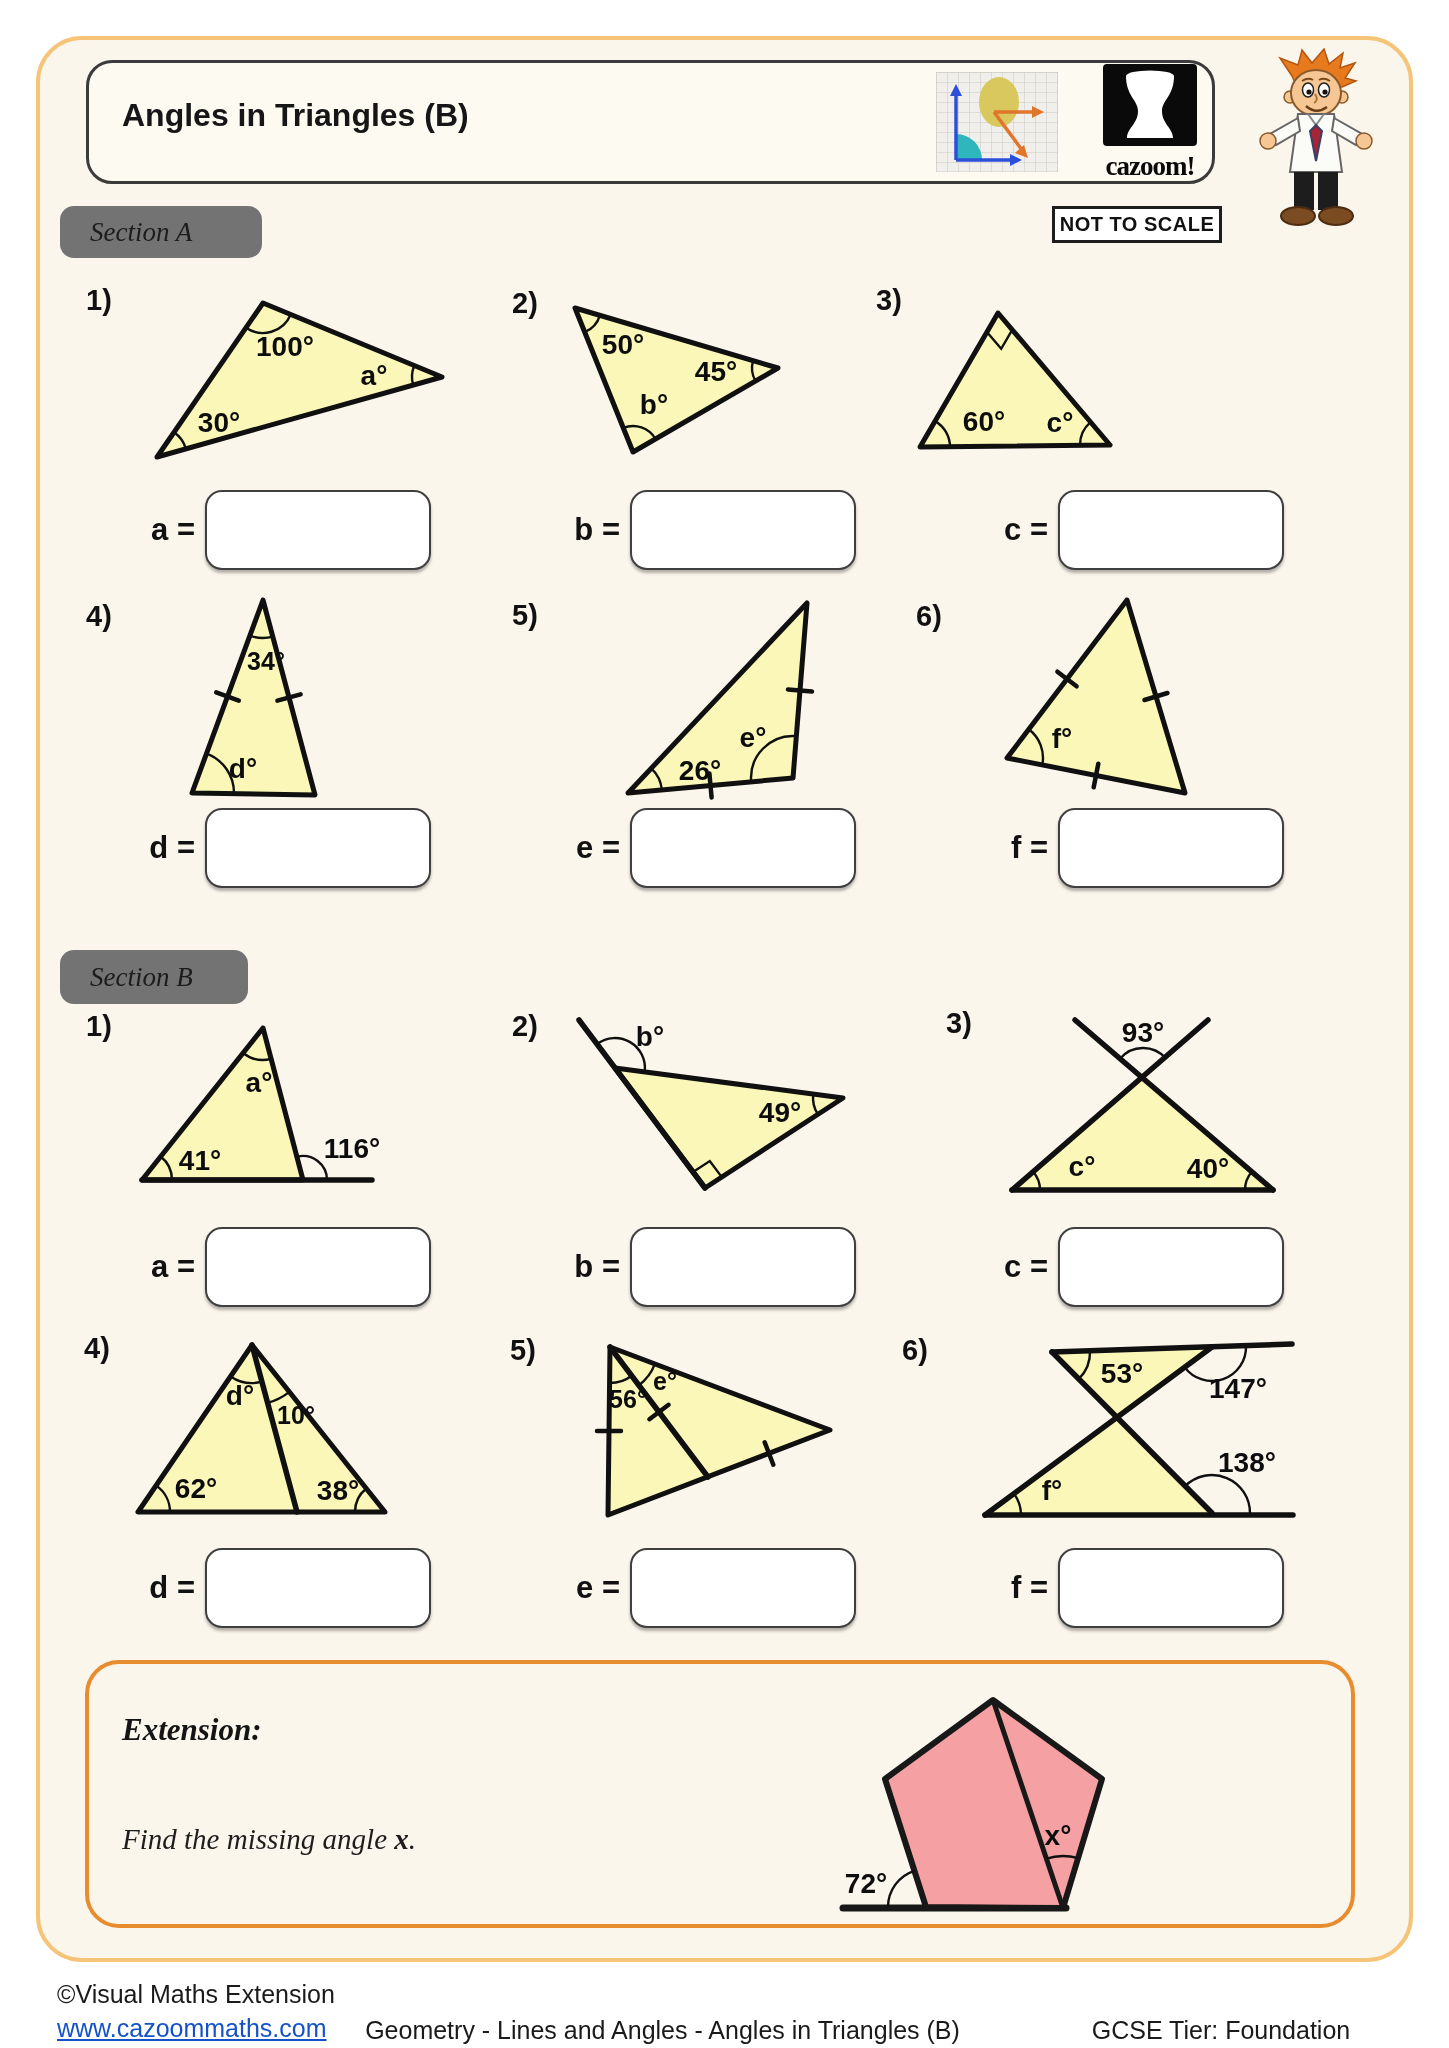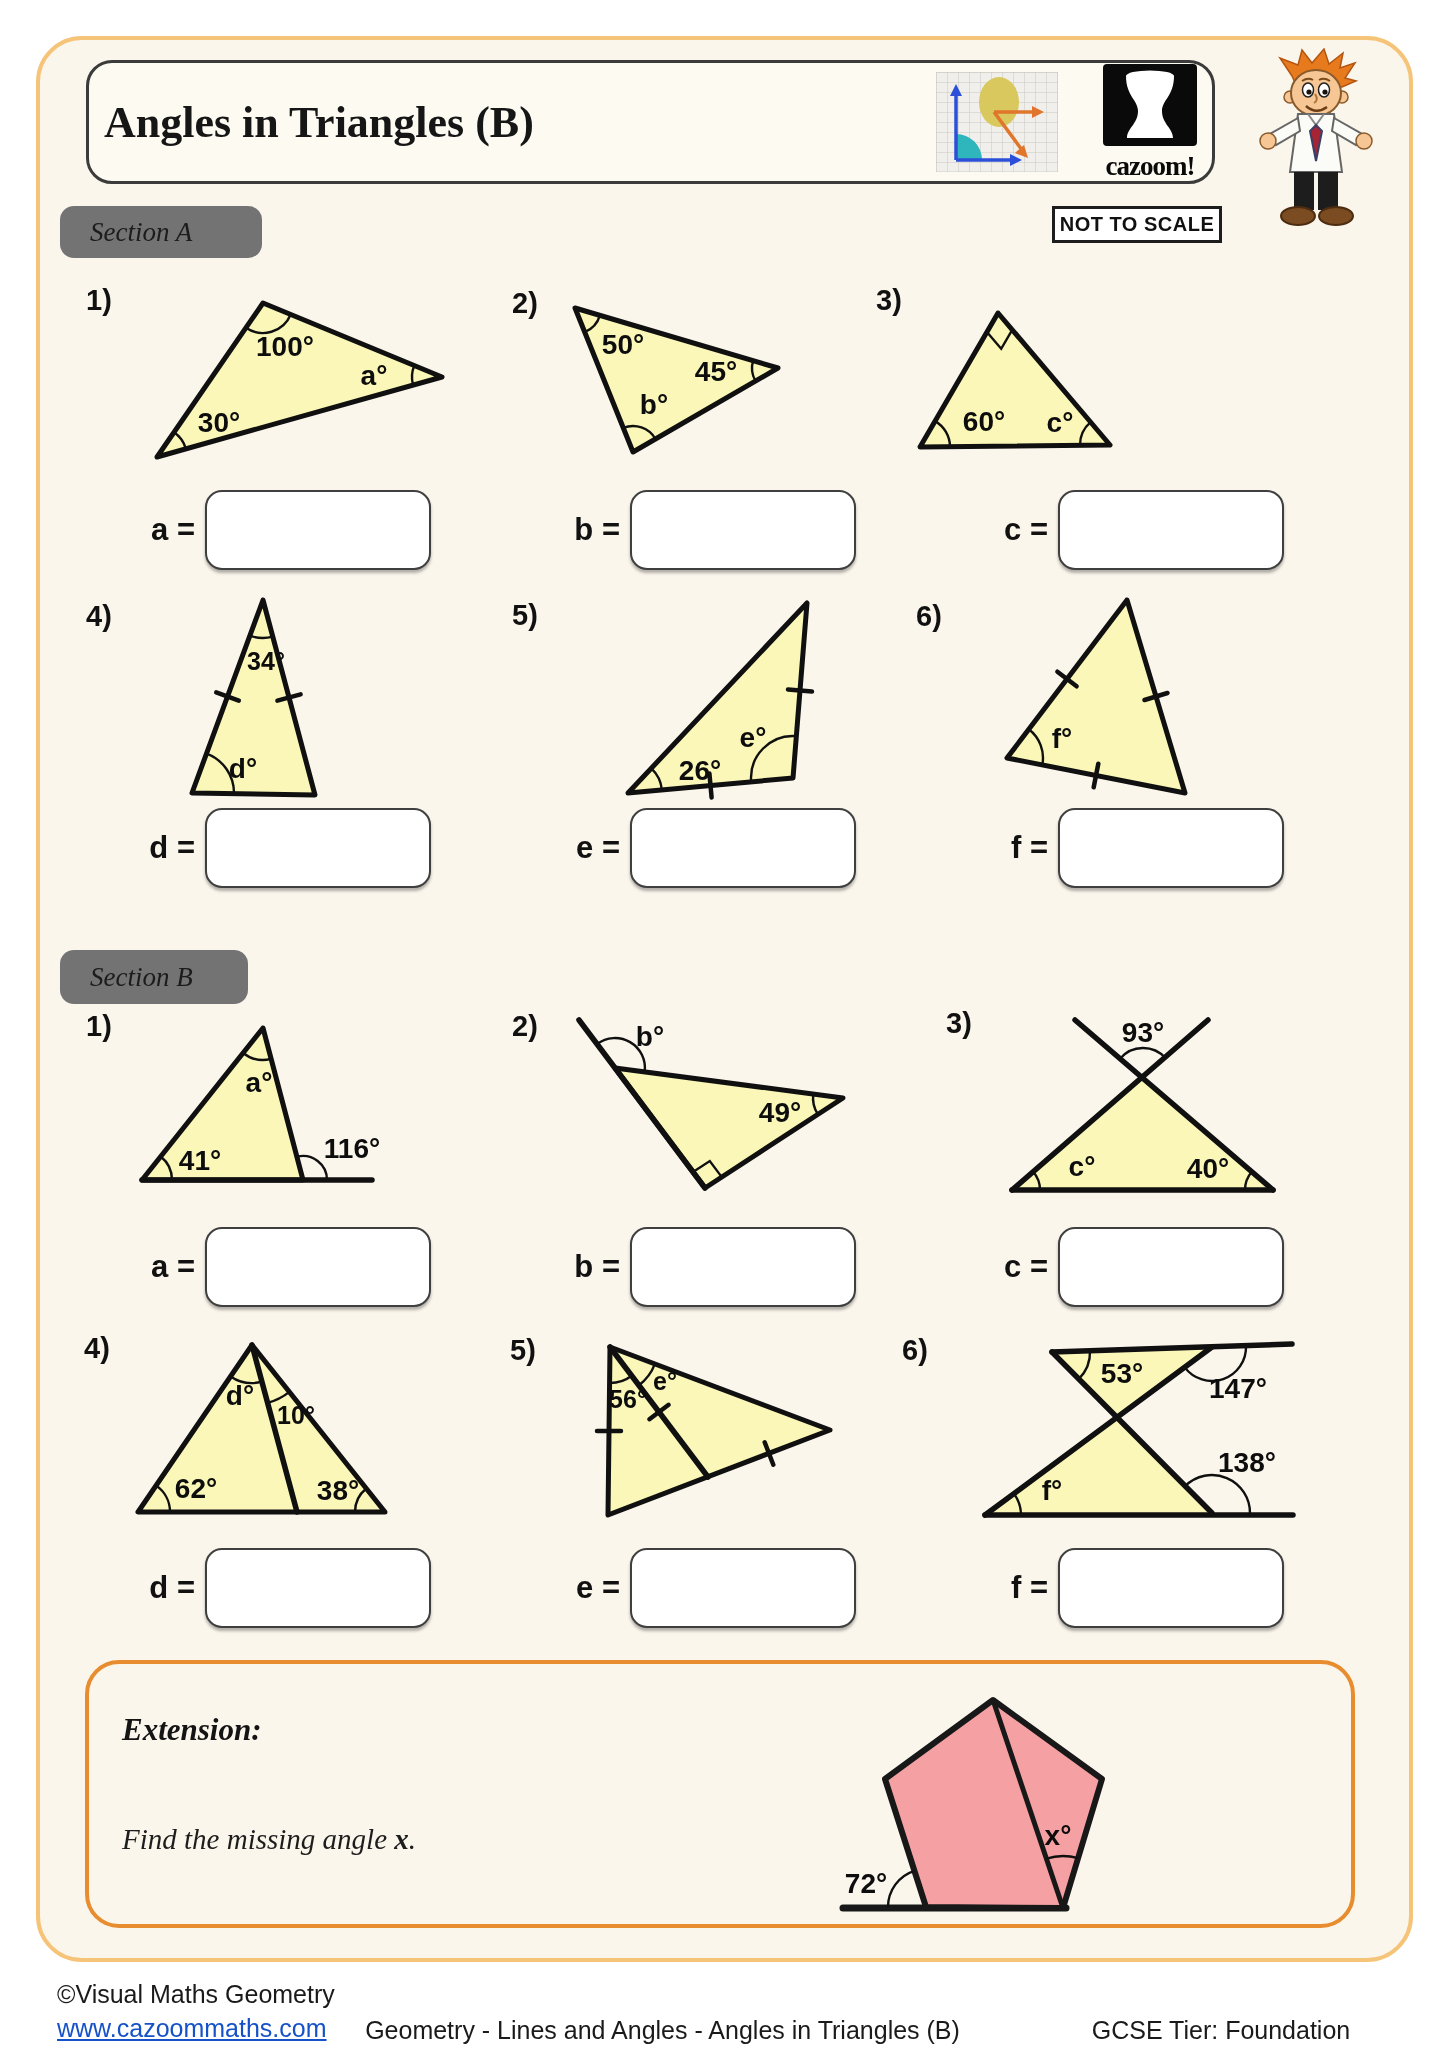--- a/index.html
+++ b/index.html
@@ -2,21 +2,21 @@
 <html><head>
 <meta charset="utf-8">
 <style>
   html,body{margin:0;padding:0;background:#ffffff;}
   .page{position:relative;width:1449px;height:2048px;background:#ffffff;overflow:hidden;
         font-family:"Liberation Sans",sans-serif;color:#111;}
   .page-border{position:absolute;left:36px;top:36px;width:1377px;height:1926px;
         border:4px solid #f6c478;border-radius:46px;background:#fbf6ec;box-sizing:border-box;}
   .header-box{position:absolute;left:86px;top:60px;width:1129px;height:124px;background:#fdfaf2;
         border:3px solid #3b3b3b;border-radius:26px;box-sizing:border-box;}
-  .title{position:absolute;left:104px;top:97px;font-size:44px;font-weight:bold;color:#161616;font-family:Liberation Serif, serif;}
+  .title{position:absolute;left:122px;top:97px;font-size:32px;font-weight:bold;color:#161616;}
   .badge{position:absolute;left:1052px;top:206px;width:170px;height:37px;background:#ffffff;
         border:3px solid #1d1d1d;box-sizing:border-box;display:flex;align-items:center;
         justify-content:center;font-weight:bold;font-size:20px;letter-spacing:.5px;}
   .section-pill{position:absolute;background:#737373;border-radius:14px;display:flex;align-items:center;
         padding-left:30px;box-sizing:border-box;font-family:"Liberation Serif",serif;
         font-weight:normal;font-style:italic;font-size:27px;color:#1c1c1c;}
   .instruction{position:absolute;display:flex;align-items:center;font-family:"Liberation Serif",serif;
         font-style:italic;font-size:29px;color:#262626;}
   .pnum{position:absolute;font-weight:bold;font-size:29px;color:#111;}
   .ans-label{position:absolute;width:100px;height:80px;display:flex;align-items:center;
@@ -297,17 +297,17 @@
   <svg class="fig" style="left:820px;top:1685px" width="300" height="235" viewBox="820 1685 300 235">
     <line x1="843" y1="1908" x2="1066" y2="1908" stroke="#181818" stroke-width="7" stroke-linecap="round"></line>
     <polygon class="pent" points="993,1700 1102,1779 1063,1908 926,1907 885,1779"></polygon>
     <line x1="993" y1="1700" x2="1063" y2="1908" stroke="#181818" stroke-width="5"></line>
     <path class="arc" d="M 888.0 1907.0 A 38 38 0 0 1 914.4 1870.8"></path>
     <path class="arc" d="M 1046.4 1858.7 A 52 52 0 0 1 1078.0 1858.2"></path>
     <text class="alabel" x="866" y="1893">72°</text>
     <text class="alabel" x="1058" y="1845">x°</text>
   </svg>
 
-  <div class="ftr" style="left:57px;top:1980px">©Visual Maths Geometry</div>
+  <div class="ftr" style="left:57px;top:1980px">©Visual Maths Extension</div>
   <div class="ftr ftr-link" style="left:57px;top:2014px">www.cazoommaths.com</div>
   <div class="ftr" style="left:0;top:2016px;width:1325px;text-align:center">Geometry - Lines and Angles - Angles in Triangles (B)</div>
   <div class="ftr" style="left:1050px;top:2016px;width:342px;text-align:center">GCSE Tier: Foundation</div>
 </div>
 
 </body></html>

